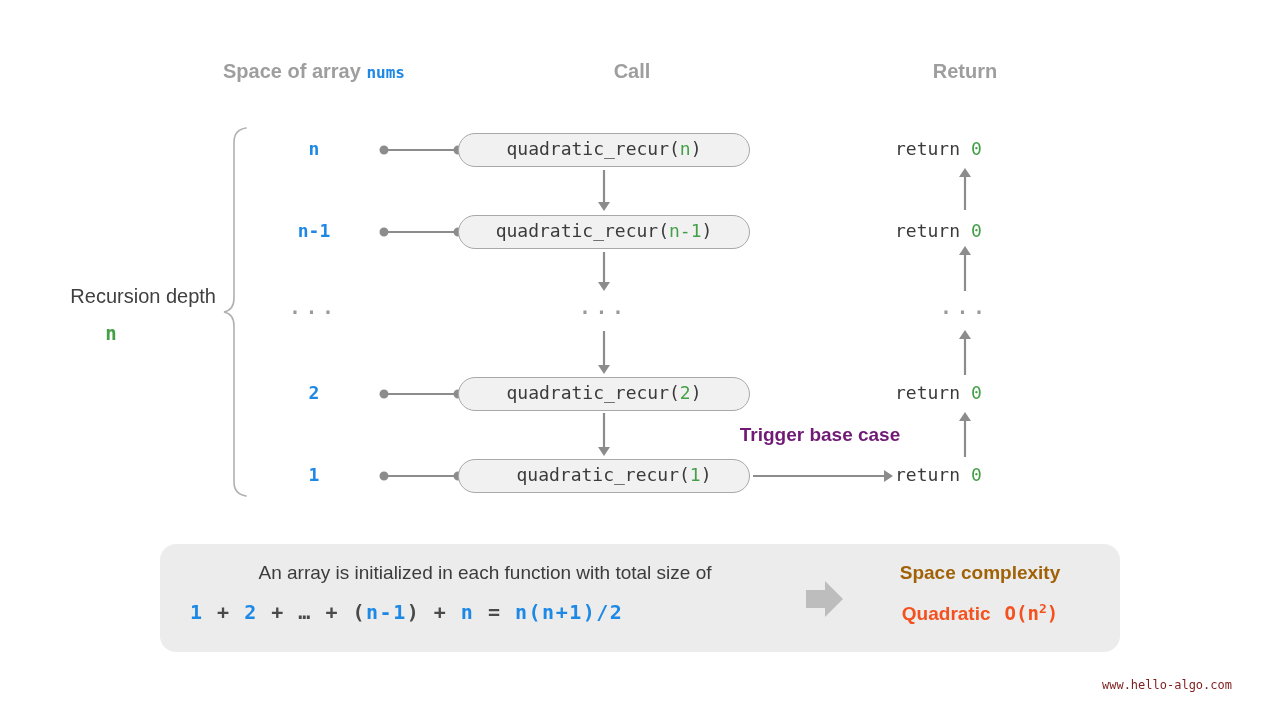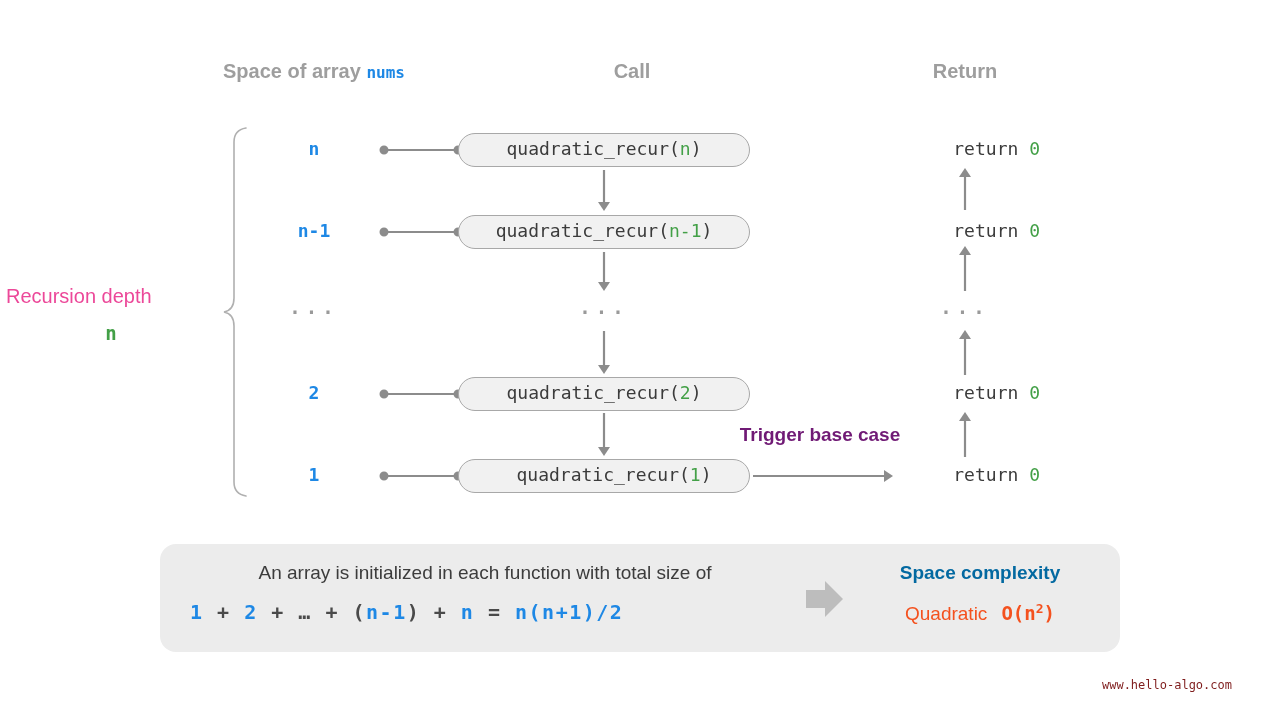--- a/index.html
+++ b/index.html
@@ -11,36 +11,36 @@
   .hdr .code{font-family:"DejaVu Sans Mono",monospace;color:#1e88e5;font-size:16px;}
   .sizelab{left:229px;width:170px;text-align:center;
            font-family:"DejaVu Sans Mono",monospace;font-weight:bold;font-size:18px;color:#1e88e5;}
   .dots{color:#9a9a9a;letter-spacing:5px;font-weight:bold;
         font-family:"DejaVu Sans Mono",monospace;font-size:19px;text-align:center;}
   .callbox{position:absolute;z-index:2;left:458px;width:292px;height:34px;box-sizing:border-box;
            background:#f1f1f1;border:1.6px solid #a8a8a8;border-radius:17px;
            font-family:"DejaVu Sans Mono",monospace;font-size:18px;color:#3b3b3b;
            text-align:center;line-height:30px;}
   .green{color:#43a047;}
-  .ret{left:895px;width:145px;text-align:right;
+  .ret{left:895px;width:145px;text-align:left;
        font-family:"DejaVu Sans Mono",monospace;font-size:18px;color:#3b3b3b;}
-  .recursion-title{left:6px;width:210px;text-align:left;font-size:20px;color:#ec4899;}
+  .recursion-title{left:6px;width:210px;text-align:right;font-size:20px;color:#404040;}
   .recursion-n{left:6px;width:210px;text-align:center;
                font-family:"DejaVu Sans Mono",monospace;font-weight:bold;font-size:19px;color:#43a047;}
   .trigger{left:703px;width:234px;text-align:center;font-weight:bold;font-size:19px;color:#701a75;}
   .bottom-box{position:absolute;z-index:0;left:160px;top:544px;width:960px;height:108px;
               background:#ececec;border-radius:16px;}
   .sum-line1{left:190px;top:562px;width:590px;text-align:center;font-size:19px;color:#3c3c3c;}
   .formula{left:190px;top:600px;width:590px;text-align:left;
            font-family:"DejaVu Sans Mono",monospace;font-weight:bold;font-size:20px;letter-spacing:1.5px;}
   .f-blue{color:#1e88e5;}
   .f-dark{color:#4a4a4a;}
-  .sum-title{left:850px;top:562px;width:260px;text-align:center;font-weight:bold;font-size:19px;color:#0369a1;}
+  .sum-title{left:850px;top:562px;width:260px;text-align:center;font-weight:bold;font-size:19px;color:#a16207;}
   .sum-result{left:850px;top:601px;width:260px;text-align:center;font-size:19px;color:#f4511e;}
-  .q-name{font-weight:normal;margin-right:14px;}
+  .q-name{font-weight:bold;margin-right:14px;}
   .q-o{font-family:"DejaVu Sans Mono",monospace;font-weight:bold;}
   .q-o sup{font-size:13px;}
   .watermark{left:980px;top:678px;width:252px;text-align:right;
              font-family:"DejaVu Sans Mono",monospace;font-size:12px;color:#7f1d1d;}
 </style>
 </head>
 <body>
 
 <div id="canvas">
 

